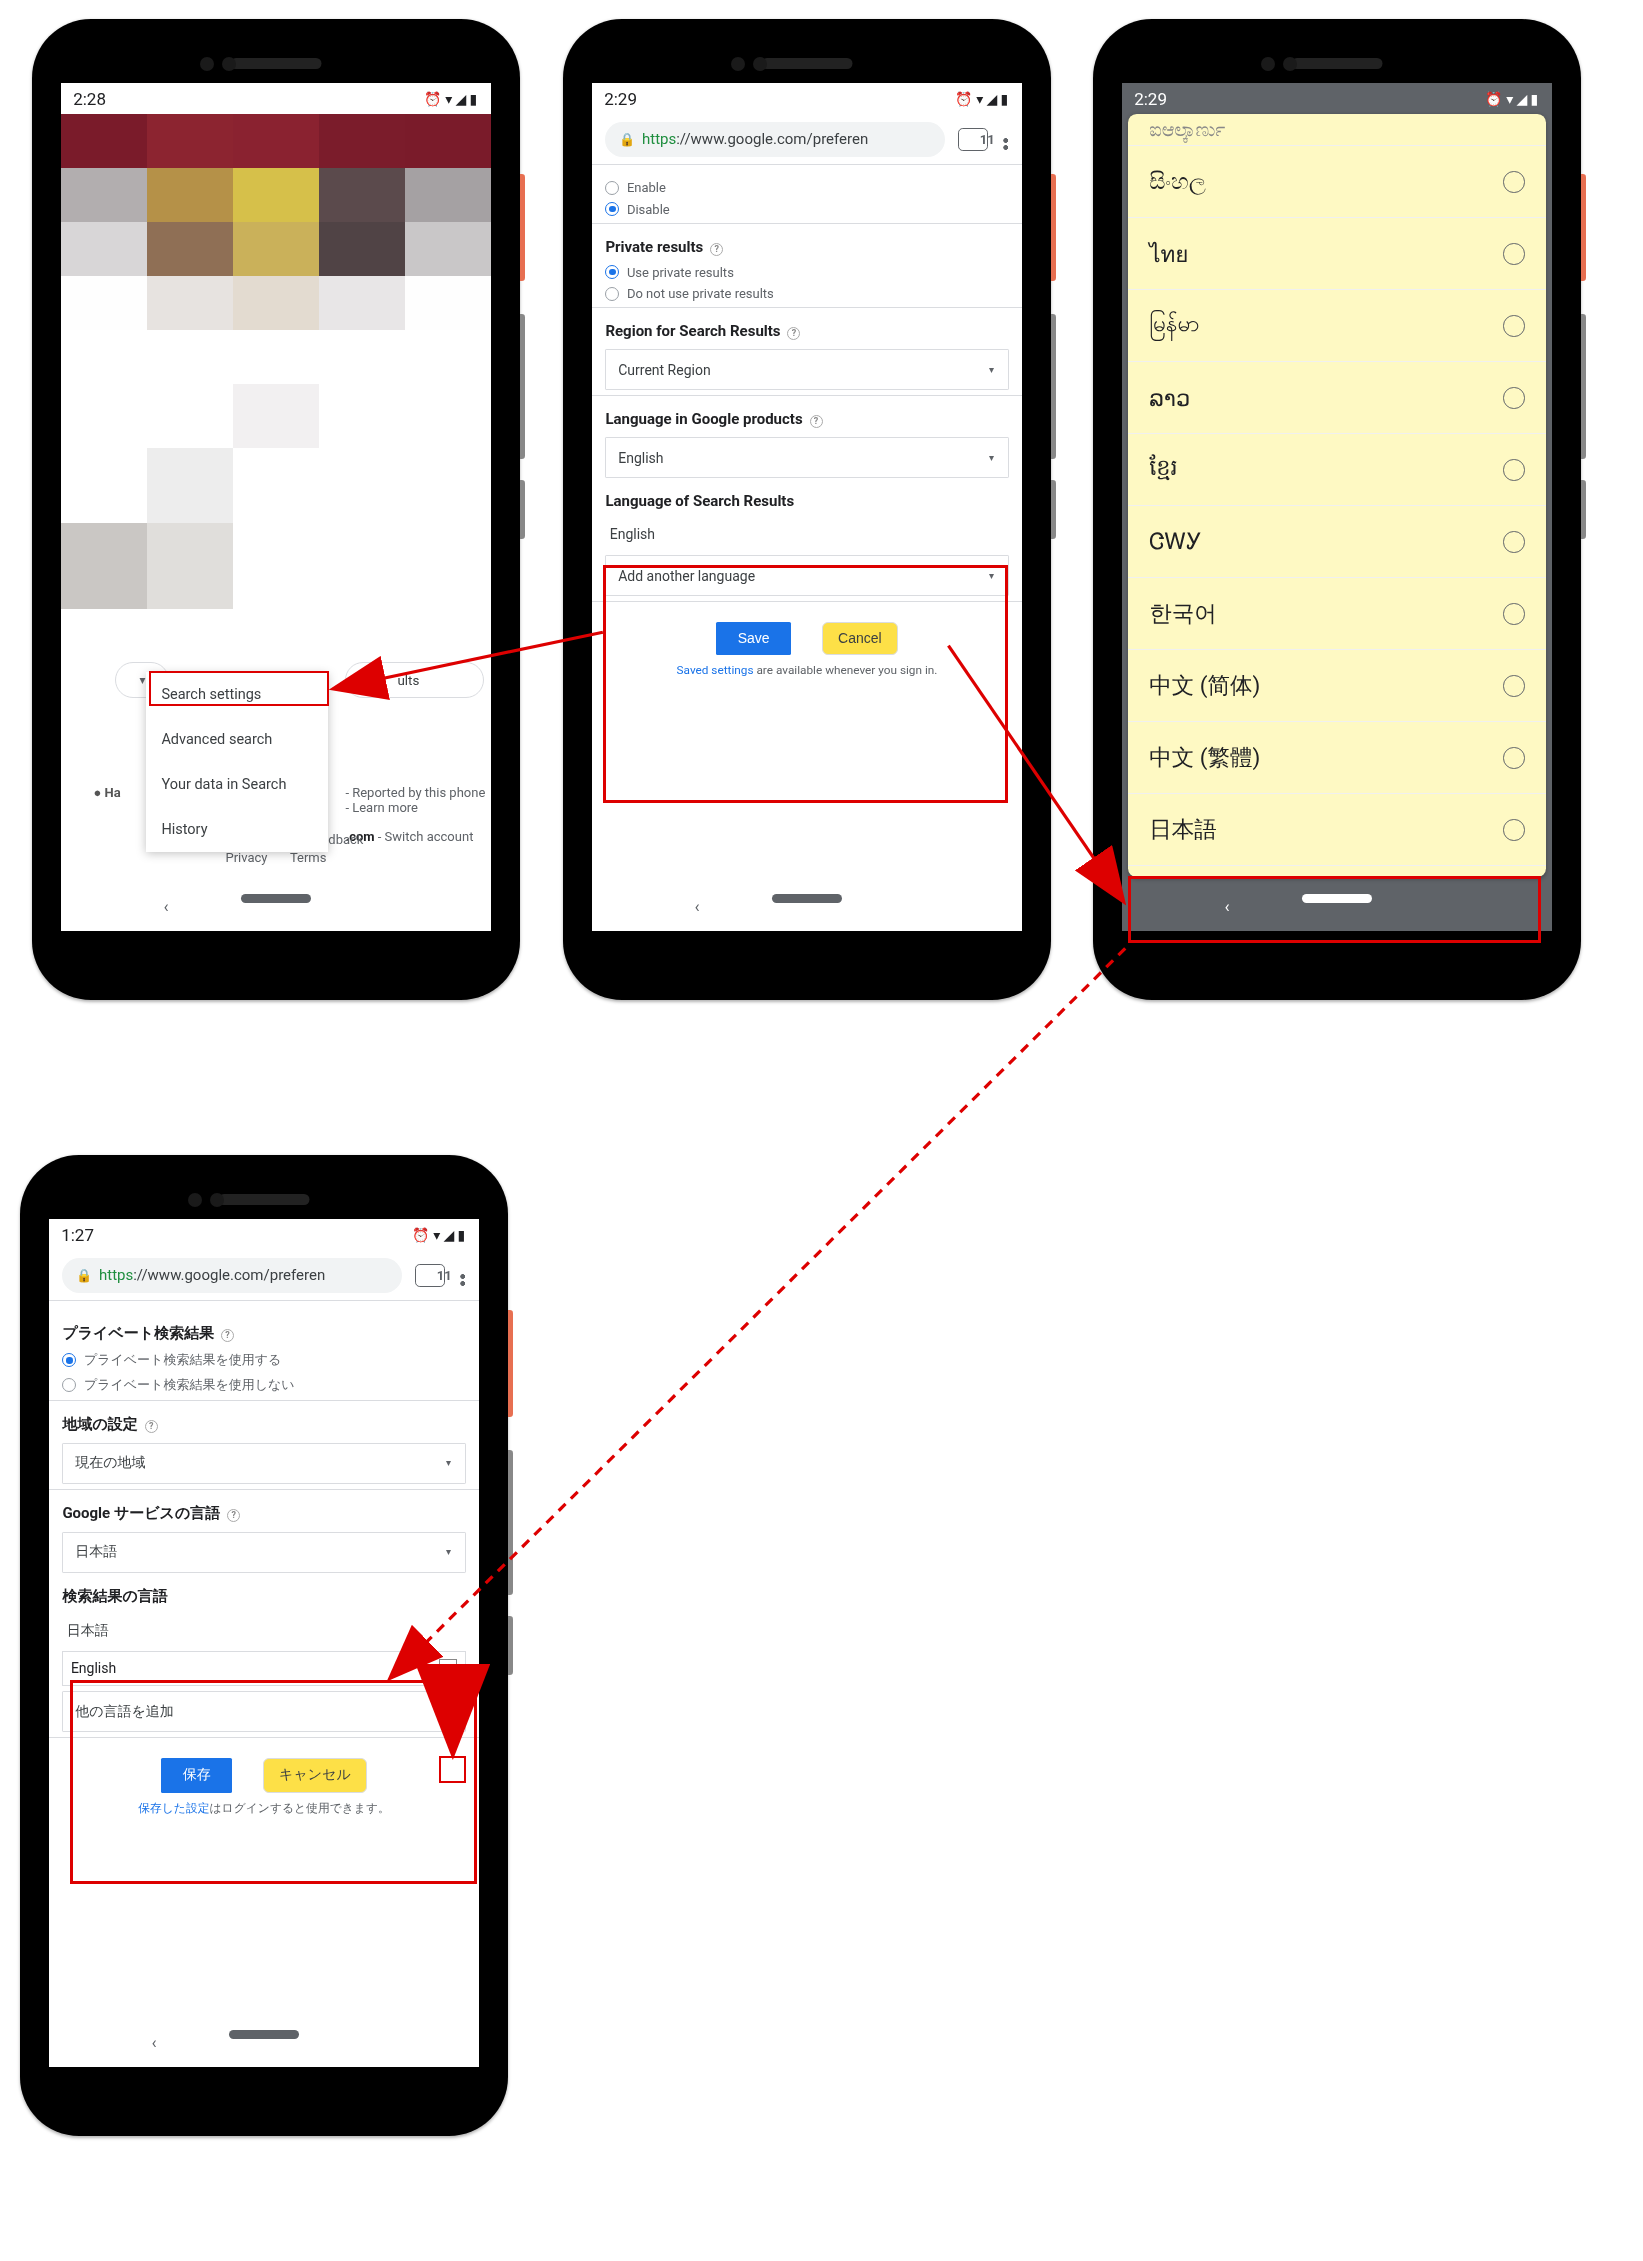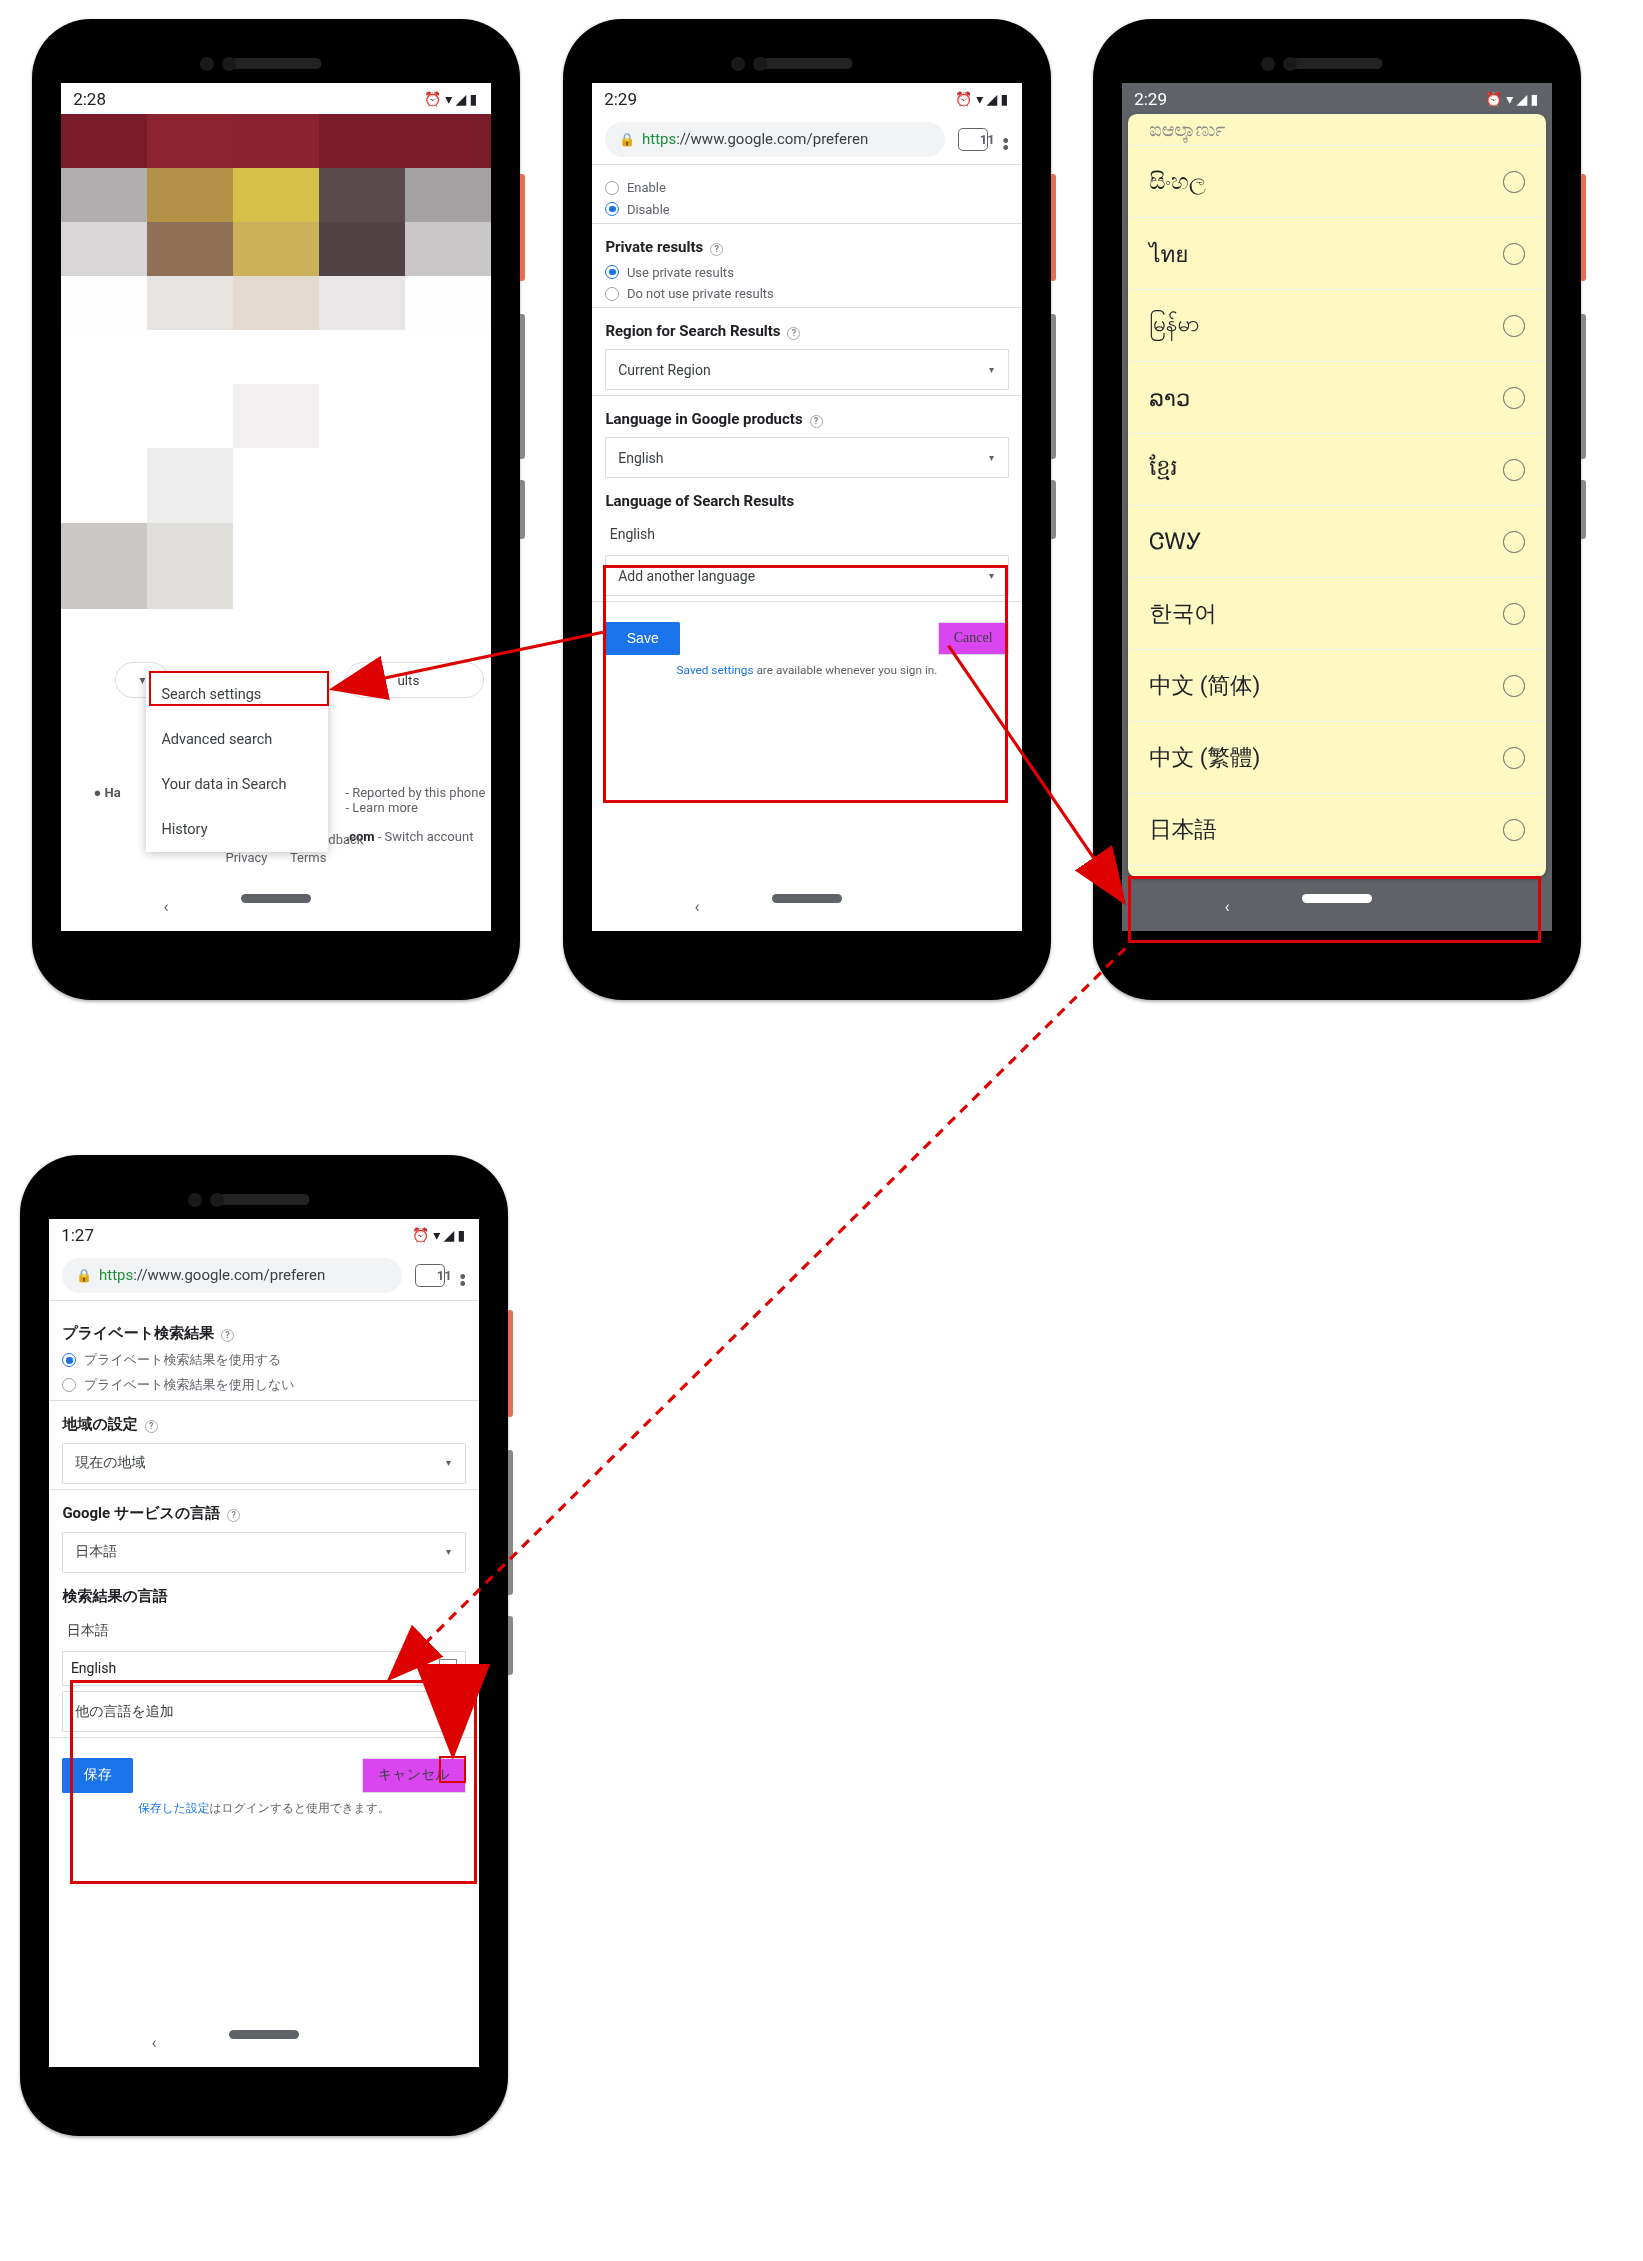--- a/index.html
+++ b/index.html
@@ -45,23 +45,23 @@
   .section-title { font-size: 15px; font-weight: 700; color: #202124; margin: 14px 0 8.6px; }
   .help-ico { display: inline-block; width: 13px; height: 13px; border: 1.1px solid #aaa; border-radius: 50%; font-size: 9px; color: #888; text-align: center; line-height: 11.8px; margin-left: 3.2px; }
   .radio-row { font-size: 13px; color: #5f6368; margin: 6.4px 0; display: flex; align-items: center; }
   .radio { width: 14px; height: 14px; border: 1.1px solid #9aa0a6; border-radius: 50%; margin-right: 7.5px; display: inline-flex; align-items: center; justify-content: center; }
   .radio.sel { border-color: #1a73e8; }
   .radio.sel::after { content: ""; width: 6.4px; height: 6.4px; background: #1a73e8; border-radius: 50%; }
   .select-box { display: flex; align-items: center; justify-content: space-between; height: 41px; border: 0.5px solid #dadce0; border-radius: 1.1px; padding: 0 11.8px; font-size: 14px; color: #3c4043; margin: 5.4px 0; background: #fff; }
   .select-box .caret { font-size: 8.6px; color: #5f6368; }
   .divider { border-top: 0.5px solid #dadce0; margin: 5.4px -13px; }
   .static-val { font-size: 14px; color: #3c4043; padding: 7.5px 4.3px; }
-  .btn-row { display: flex; justify-content: space-between; gap: 31px; margin: 19.3px 0 5.4px; }
+  .btn-row { display: flex; justify-content: center; gap: 31px; margin: 19.3px 0 5.4px; }
   .btn-primary { background: #1a73e8; color: #fff; border: 0; font-size: 14px; padding: 7.5px 21.4px; border-radius: 1.6px; }
-  .btn-secondary { background: #d946ef; color: #3c4043; border: 0.5px solid #dadce0; font-size: 14px; padding: 7.5px 15px; border-radius: 1px; font-family: Liberation Serif, serif; }
+  .btn-secondary { background: #fde047; color: #3c4043; border: 0.5px solid #dadce0; font-size: 14px; padding: 7.5px 15px; border-radius: 6px; }
   .footnote { text-align: center; font-size: 11.8px; color: #5f6368; margin: 8.6px 0 21.4px; }
   .footnote a { color: #1a73e8; text-decoration: none; }
 
   
   .pixelated { position: absolute; top: 31px; left: 0; right: 0; height: 520px; overflow: hidden; }
   .px-row { display: flex; }
   .px-cell { flex: 1; height: 54px; }
   .oval-btn { position: absolute; border: 0.5px solid #dadce0; border-radius: 18px; height: 36px; width: 75px; display: flex; align-items: center; justify-content: center; background: #fff; }
   .footer-area { position: absolute; bottom: 64px; left: 0; right: 0; text-align: center; font-size: 13px; color: #5f6368; }
   .footer-row { margin: 2.1px 0; }

